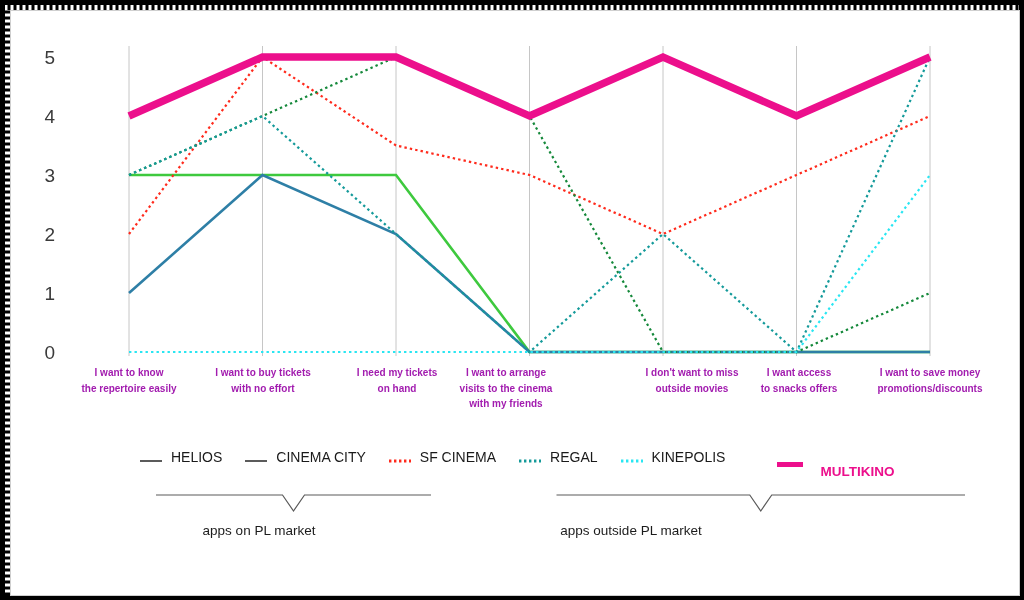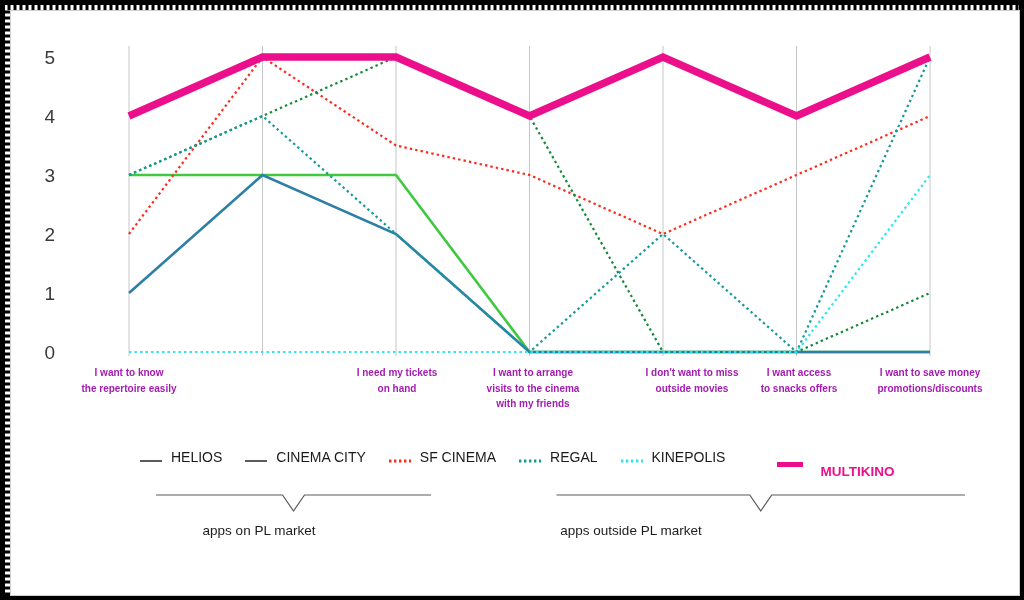--- a/index.html
+++ b/index.html
@@ -154,25 +154,29 @@
         <polyline points="124,170 257.5,111 391,52 524.5,111 658,347 791.5,347 925,288" fill="none" stroke="#14883a" stroke-width="2.2" stroke-linejoin="miter" stroke-linecap="butt" stroke-dasharray="2.4 3.1"></polyline>
         <polyline points="124,170 257.5,111 391,229 524.5,347 658,229 791.5,347 925,52" fill="none" stroke="#149a9a" stroke-width="2.2" stroke-linejoin="miter" stroke-linecap="butt" stroke-dasharray="2.4 3.1"></polyline>
         <polyline points="124,347 257.5,347 391,347 524.5,347 658,347 791.5,347 925,170" fill="none" stroke="#29e6f2" stroke-width="2.2" stroke-linejoin="miter" stroke-linecap="butt" stroke-dasharray="2.4 3.1"></polyline>
         <polyline points="124,111 257.5,52 391,52 524.5,111 658,52 791.5,111 925,52" fill="none" stroke="#ec0f8c" stroke-width="7.5" stroke-linejoin="miter" stroke-linecap="butt"></polyline>
       </svg>
 
     <div class="xtick-label" style="left:49px; top:360px; width:150px;">
       <div>I want to know</div>
       <div>the repertoire easily</div>
     </div>
+    <div class="xtick-label" style="left:183px; top:360px; width:150px;">
+      <div>I want to buy tickets</div>
+      <div>with no effort</div>
+    </div>
     <div class="xtick-label" style="left:317px; top:360px; width:150px;">
       <div>I need my tickets</div>
       <div>on hand</div>
     </div>
-    <div class="xtick-label" style="left:453px; top:360px; width:150px;text-align:center;">
+    <div class="xtick-label" style="left:426px; top:360px; width:150px;text-align:center;">
       <div>I want to arrange</div>
       <div>visits to the cinema</div>
       <div>with my friends</div>
     </div>
     <div class="xtick-label" style="left:612px; top:360px; width:150px;">
       <div>I don't want to miss</div>
       <div>outside movies</div>
     </div>
     <div class="xtick-label" style="left:719px; top:360px; width:150px;">
       <div>I want access</div>

